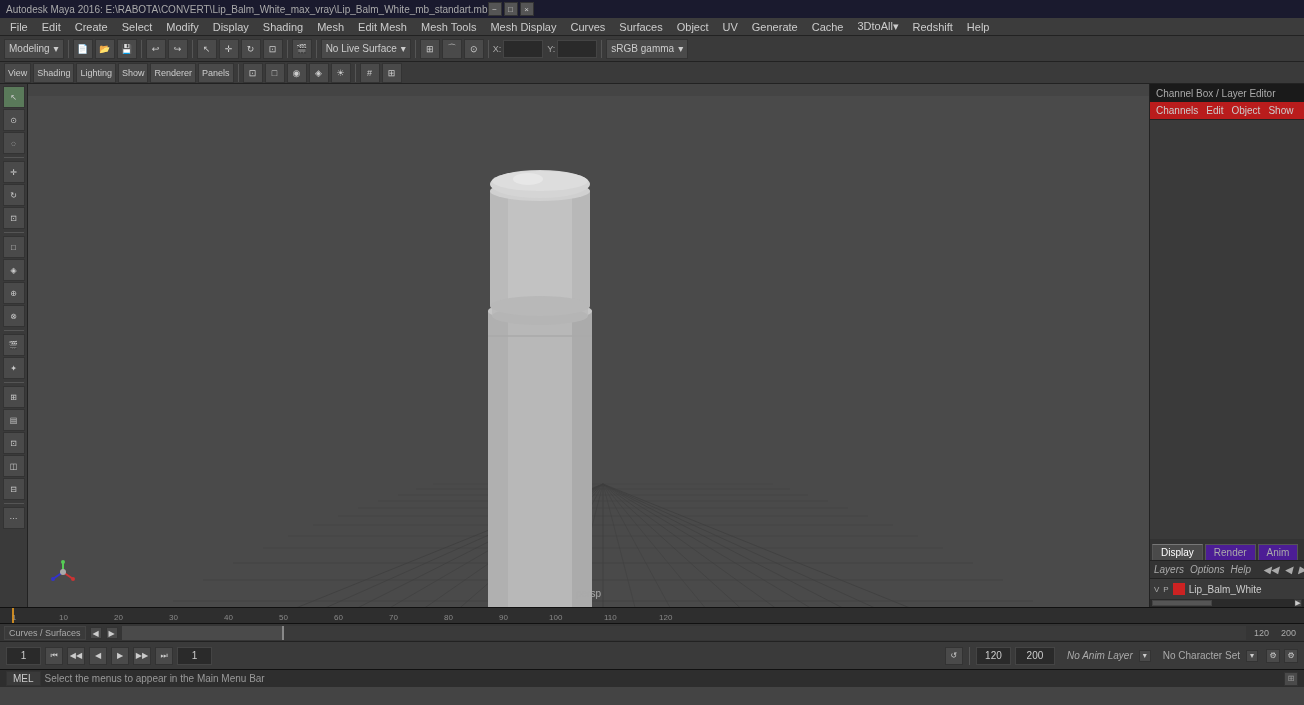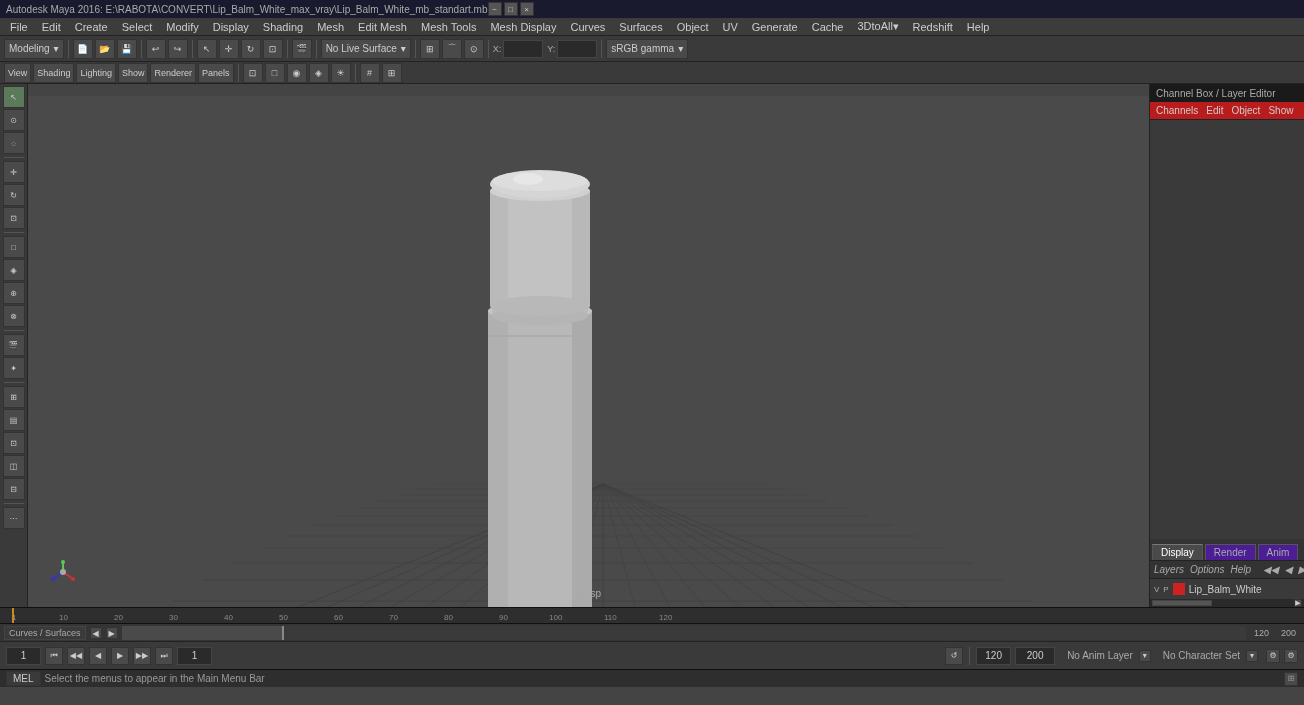--- a/index.html
+++ b/index.html
@@ -670,21 +670,21 @@
   <div class="anim-btn">▶</div>
   <div class="anim-btn">▶▶</div>
   <div class="anim-btn">⏭</div>
   <input type="text" class="anim-input" value="1" style="background: rgb(42, 42, 42); border: 1px solid rgb(68, 68, 68); color: rgb(204, 204, 204); font-size: 10px; width: 35px; height: 18px; text-align: center;">
   <div style="flex:1;"></div>
 
   <div class="anim-btn">↺</div>
   <div class="toolbar-separator"></div>
   <input type="text" class="anim-input" value="120" style="background: rgb(42, 42, 42); border: 1px solid rgb(68, 68, 68); color: rgb(204, 204, 204); font-size: 10px; width: 35px; height: 18px; text-align: center;">
   <input type="text" class="anim-input" value="200" style="background: rgb(42, 42, 42); border: 1px solid rgb(68, 68, 68); color: rgb(204, 204, 204); font-size: 10px; width: 40px; height: 18px; text-align: center;">
-  <div style="margin-left:8px; font-size:10px; color:#aaa;">No Anim Layer</div>
+  <div style="margin-left:8px; font-size:10px; color:#aaa;font-style:italic;">No Anim Layer</div>
   <div style="margin-left:2px; width:12px; height:12px; background:#4a4a4a; border:1px solid #333; font-size:8px; display:flex; align-items:center; justify-content:center;">▾</div>
   <div style="margin-left:8px; font-size:10px; color:#aaa;">No Character Set</div>
   <div style="margin-left:2px; width:12px; height:12px; background:#4a4a4a; border:1px solid #333; font-size:8px; display:flex; align-items:center; justify-content:center;">▾</div>
   <div style="margin-left:4px; width:14px; height:14px; background:#4a4a4a; border:1px solid #333; font-size:8px; display:flex; align-items:center; justify-content:center;">⚙</div>
   <div style="width:14px; height:14px; background:#4a4a4a; border:1px solid #333; font-size:8px; display:flex; align-items:center; justify-content:center;">⚙</div>
 </div>
 
 <div id="status-bar">
   <span style="background:#3a3a3a; border:1px solid #333; padding:1px 6px; font-size:10px; color:#ccc; margin-right:4px;">MEL</span>
   <span>Select the menus to appear in the Main Menu Bar</span>

